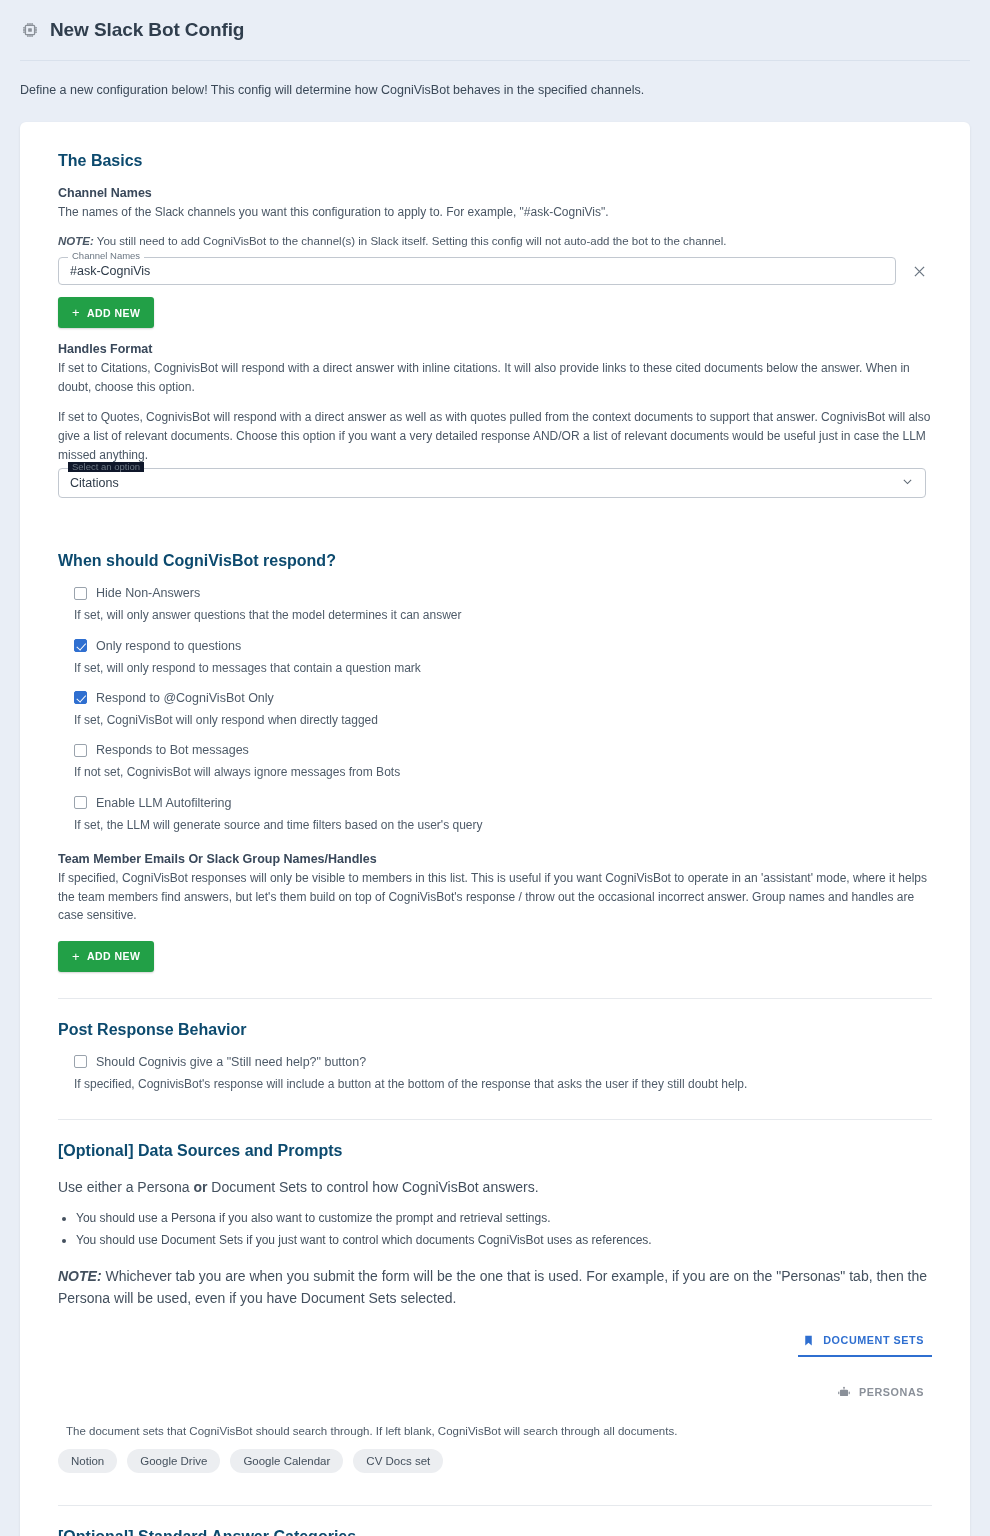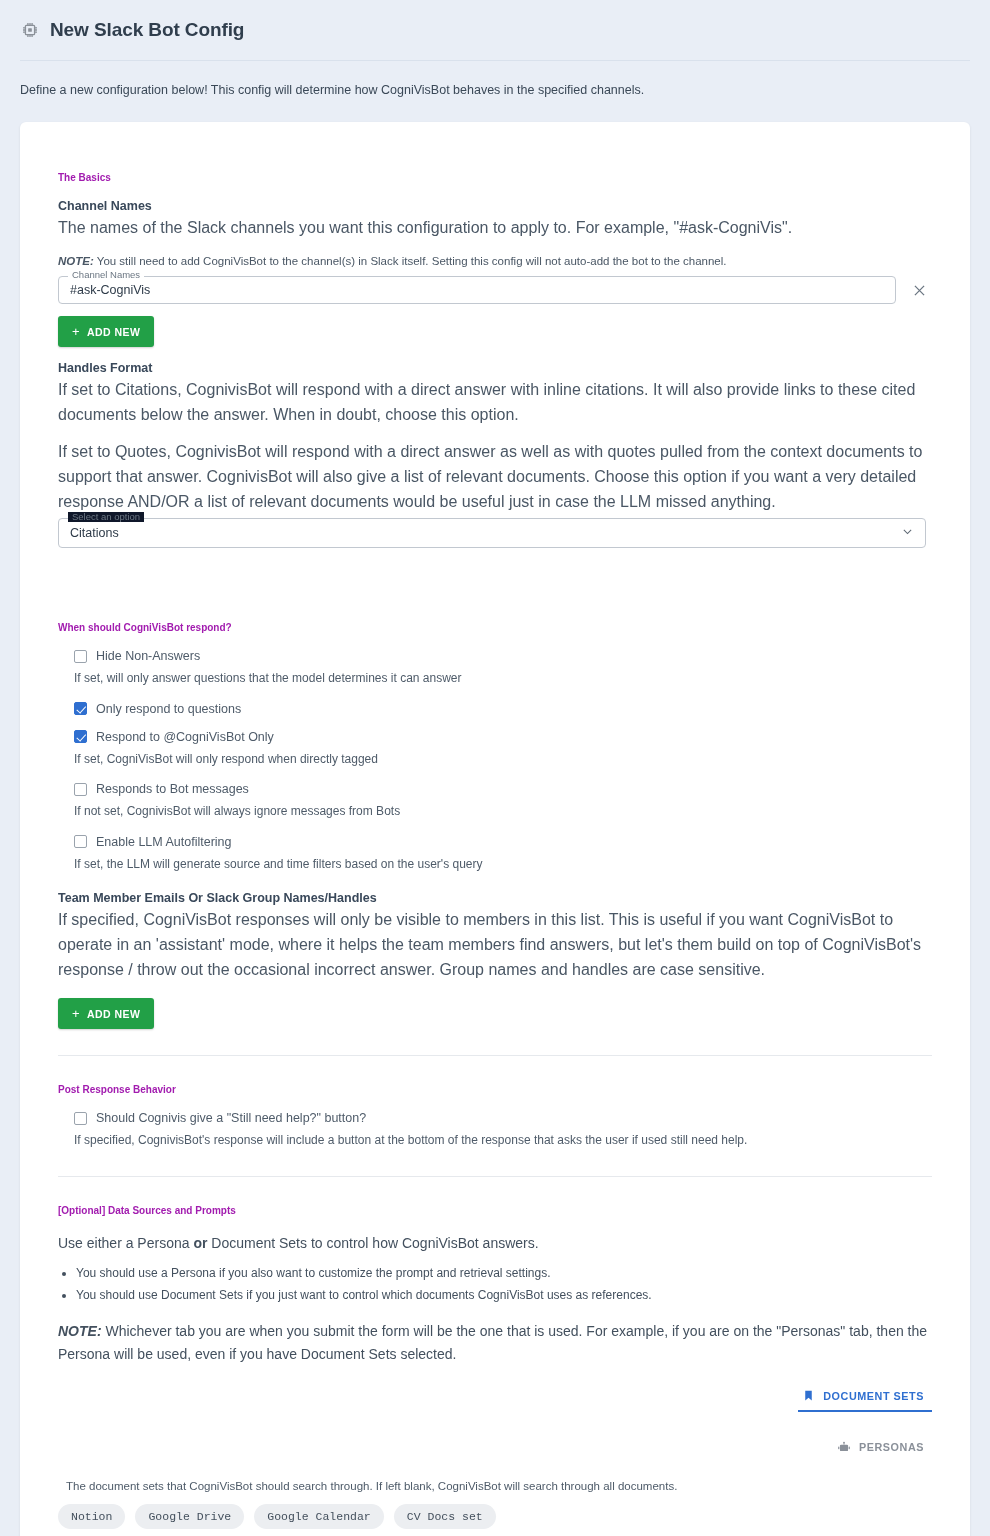--- a/index.html
+++ b/index.html
@@ -43,33 +43,33 @@
   .card {
     background: #ffffff;
     margin: 22px 20px 0 20px;
     border-radius: 6px;
     box-shadow: 0 1px 3px rgba(0,0,0,0.08);
     padding: 22px 38px 26px 38px;
     min-height: 1380px;
   }
 
   h2.section-title {
-    font-size: 10px;
+    font-size: 16px;
     font-weight: bold;
-    color: #a21caf;
-    margin: 28px 0 16px 0;
+    color: #0c4a6e;
+    margin: 8px 0 16px 0;
   }
   .field-label {
     font-size: 12.5px;
     font-weight: bold;
     color: #39485a;
     margin: 0 0 3px 0;
   }
   .field-desc {
-    font-size: 16px;
+    font-size: 12px;
     color: #4a5765;
     line-height: 1.55;
     margin: 0 0 4px 0;
   }
   .note-line {
     font-size: 11.5px;
     color: #4a5765;
     line-height: 1.55;
     margin: 12px 0 6px 0;
   }
@@ -248,21 +248,21 @@
   }
   .tab svg { display:block; }
 
   .tab-desc {
     font-size: 11.5px;
     color: #4e5b69;
     margin: 16px 0 12px 8px;
   }
 
   
-  .chips { display: flex; gap: 10px; flex-wrap: wrap; font-family: Liberation Mono, monospace; }
+  .chips { display: flex; gap: 10px; flex-wrap: wrap; }
   .chip {
     background: #eceef1;
     color: #44505d;
     font-size: 11.5px;
     border-radius: 14px;
     padding: 6px 13px;
     cursor: pointer;
     user-select: none;
   }
 
@@ -357,20 +357,21 @@
     <div class="check-row">
       <span class="cbox"></span>
       <span class="check-label">Hide Non-Answers</span>
     </div>
     <div class="check-desc">If set, will only answer questions that the model determines it can answer</div>
 
     <div class="check-row">
       <span class="cbox checked"></span>
       <span class="check-label">Only respond to questions</span>
     </div>
+    <div class="check-desc">If set, will only respond to messages that contain a question mark</div>
 
     <div class="check-row">
       <span class="cbox checked"></span>
       <span class="check-label">Respond to @CogniVisBot Only</span>
     </div>
     <div class="check-desc">If set, CogniVisBot will only respond when directly tagged</div>
 
     <div class="check-row">
       <span class="cbox"></span>
       <span class="check-label">Responds to Bot messages</span>
@@ -395,21 +396,21 @@
   </button>
 
   <div class="divider"></div>
 
   
   <h2 class="section-title">Post Response Behavior</h2>
   <div class="check-row" style="margin-top:12px">
     <span class="cbox"></span>
     <span class="check-label">Should Cognivis give a "Still need help?" button?</span>
   </div>
-  <div class="check-desc">If specified, CognivisBot's response will include a button at the bottom of the response that asks the user if used still need help.</div>
+  <div class="check-desc">If specified, CognivisBot's response will include a button at the bottom of the response that asks the user if they still doubt help.</div>
 
   <div class="divider"></div>
 
   
   <h2 class="section-title">[Optional] Data Sources and Prompts</h2>
 
   <div class="body-text">
     <span>Use either a Persona </span><b>or</b><span> Document Sets to control how CogniVisBot answers.</span>
   </div>
 

